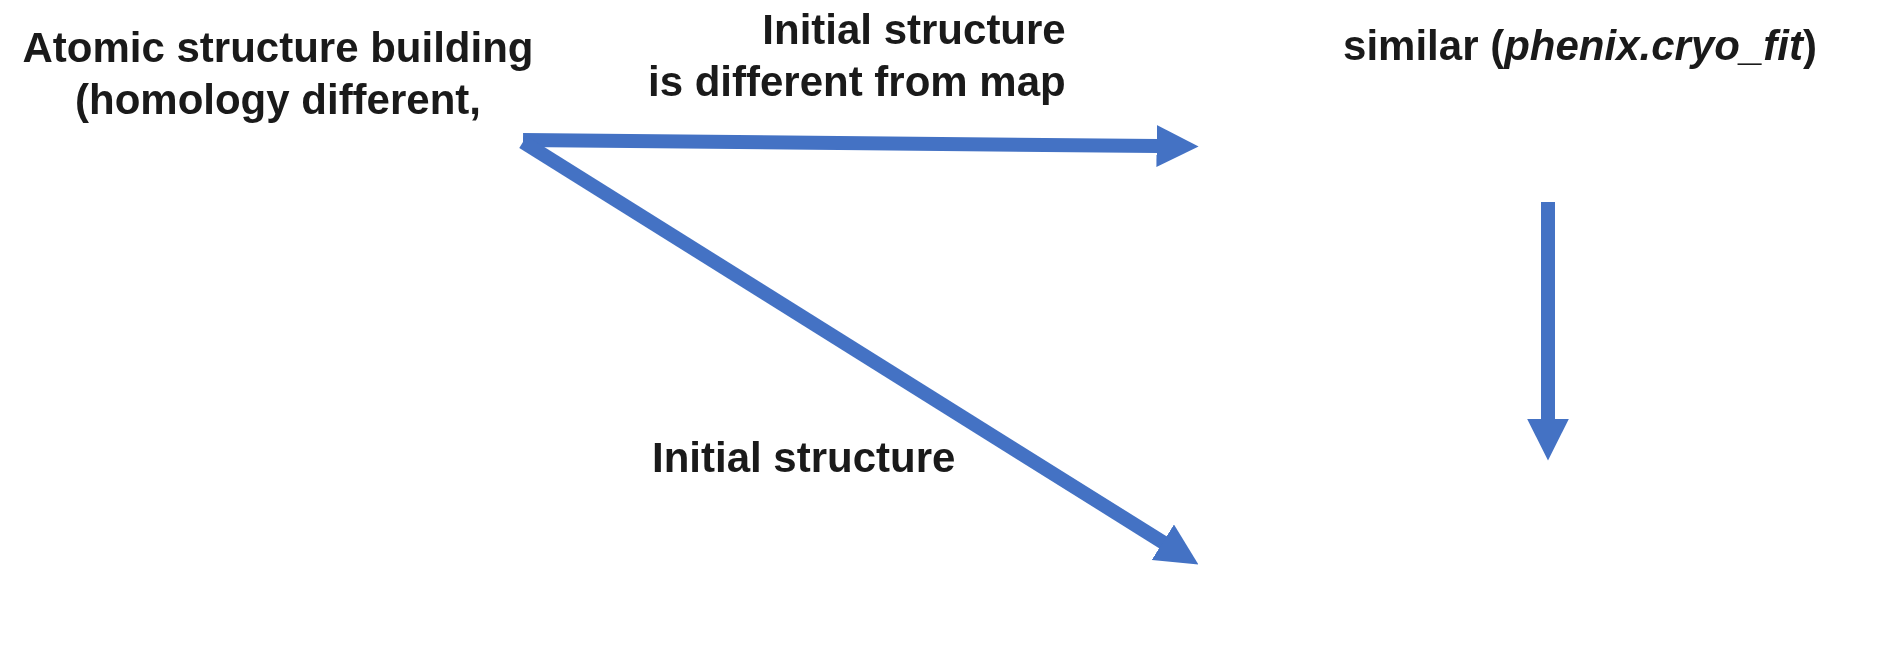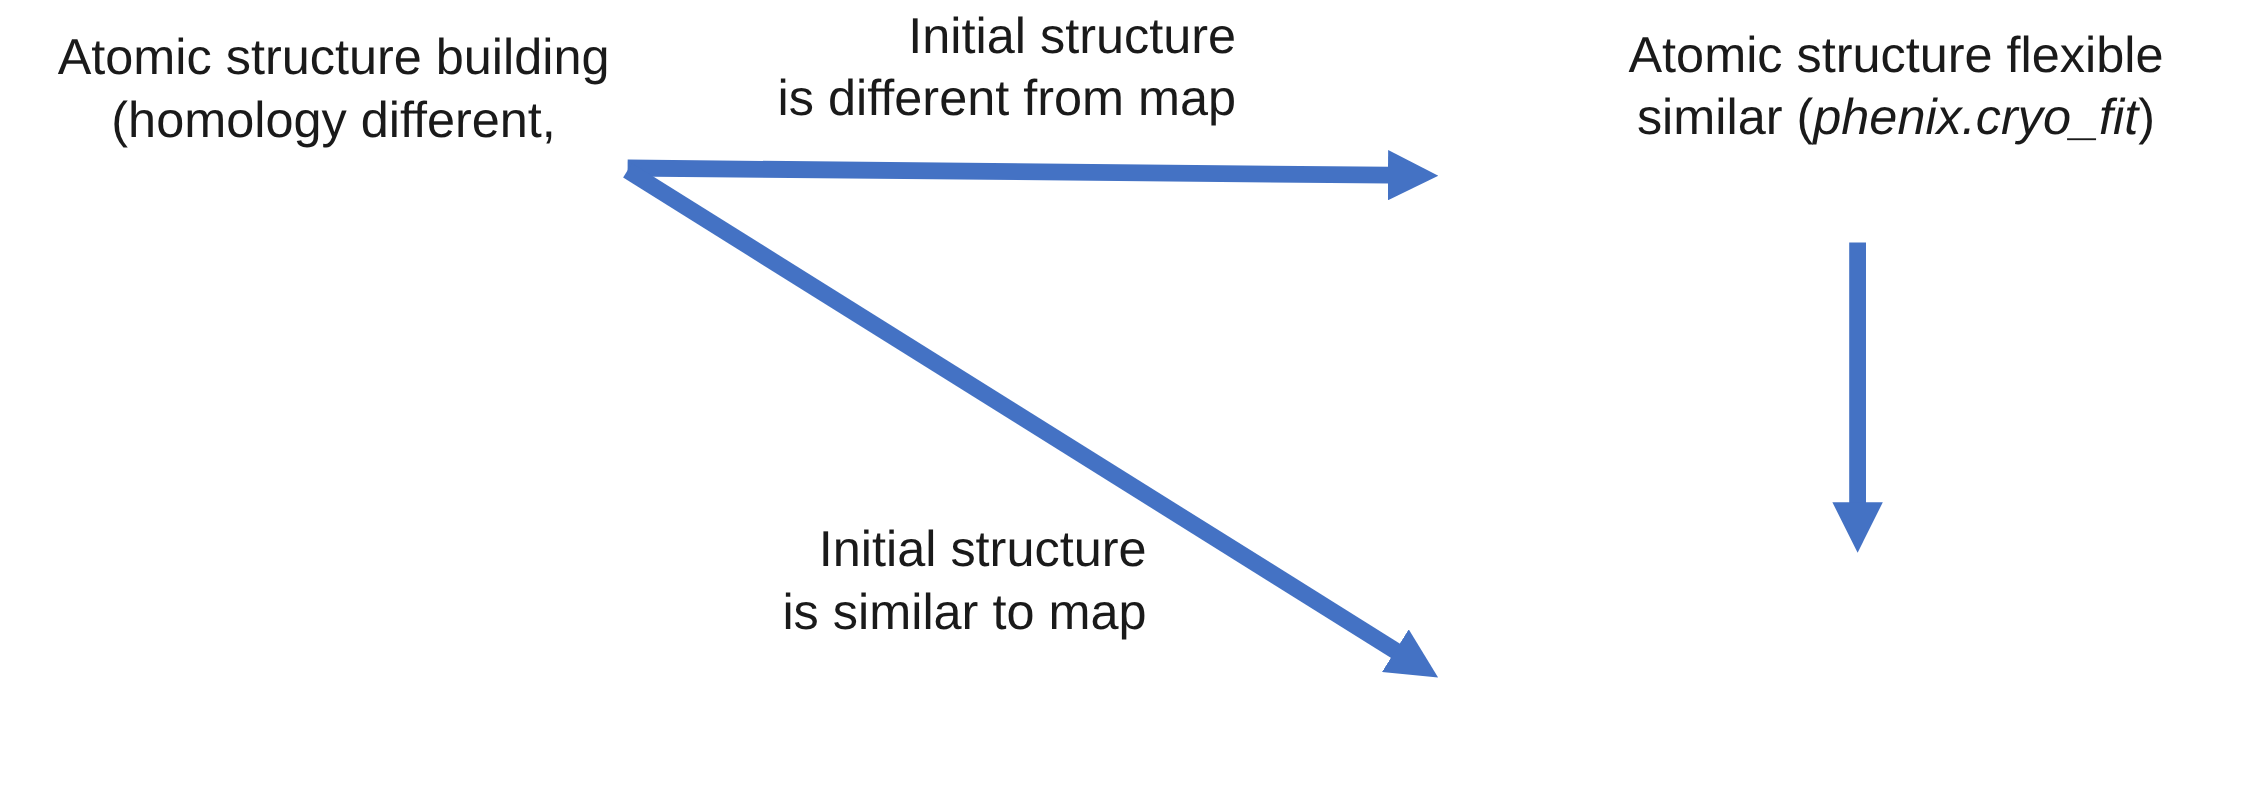--- a/index.html
+++ b/index.html
@@ -8,20 +8,21 @@
     background: #ffffff;
   }
   .diagram {
     position: relative;
     width: 1884px;
     height: 662px;
     background: var(--bg, #ffffff);
     font-family: "Liberation Sans", sans-serif;
     color: var(--text, #1a1a1a);
     overflow: hidden;
+    font-weight: bold;
   }
   .arrow-layer {
     position: absolute;
     left: 0;
     top: 0;
     width: 1884px;
     height: 662px;
   }
   .arrow-layer line {
     stroke: var(--arrow, #4472c4);
@@ -66,25 +67,23 @@
     <div>Atomic structure building</div>
     <div>(homology different,</div>
   </div>
 
   <div class="edge-label" style="left:648px; top:4px;">
     <div>Initial structure</div>
     <div>is different from map</div>
   </div>
 
   <div class="node" style="left:1290px; top:20px; width:580px;">
-    <div>Atomic structure flexible</div>
     <div>
       <span>similar (</span><span class="it">phenix.cryo_fit</span><span>)</span>
     </div>
   </div>
 
   <div class="edge-label" style="left:652px; top:432px;">
     <div>Initial structure</div>
-    <div>is similar to map</div>
   </div>
 
 
 </div>
 
 </body></html>

